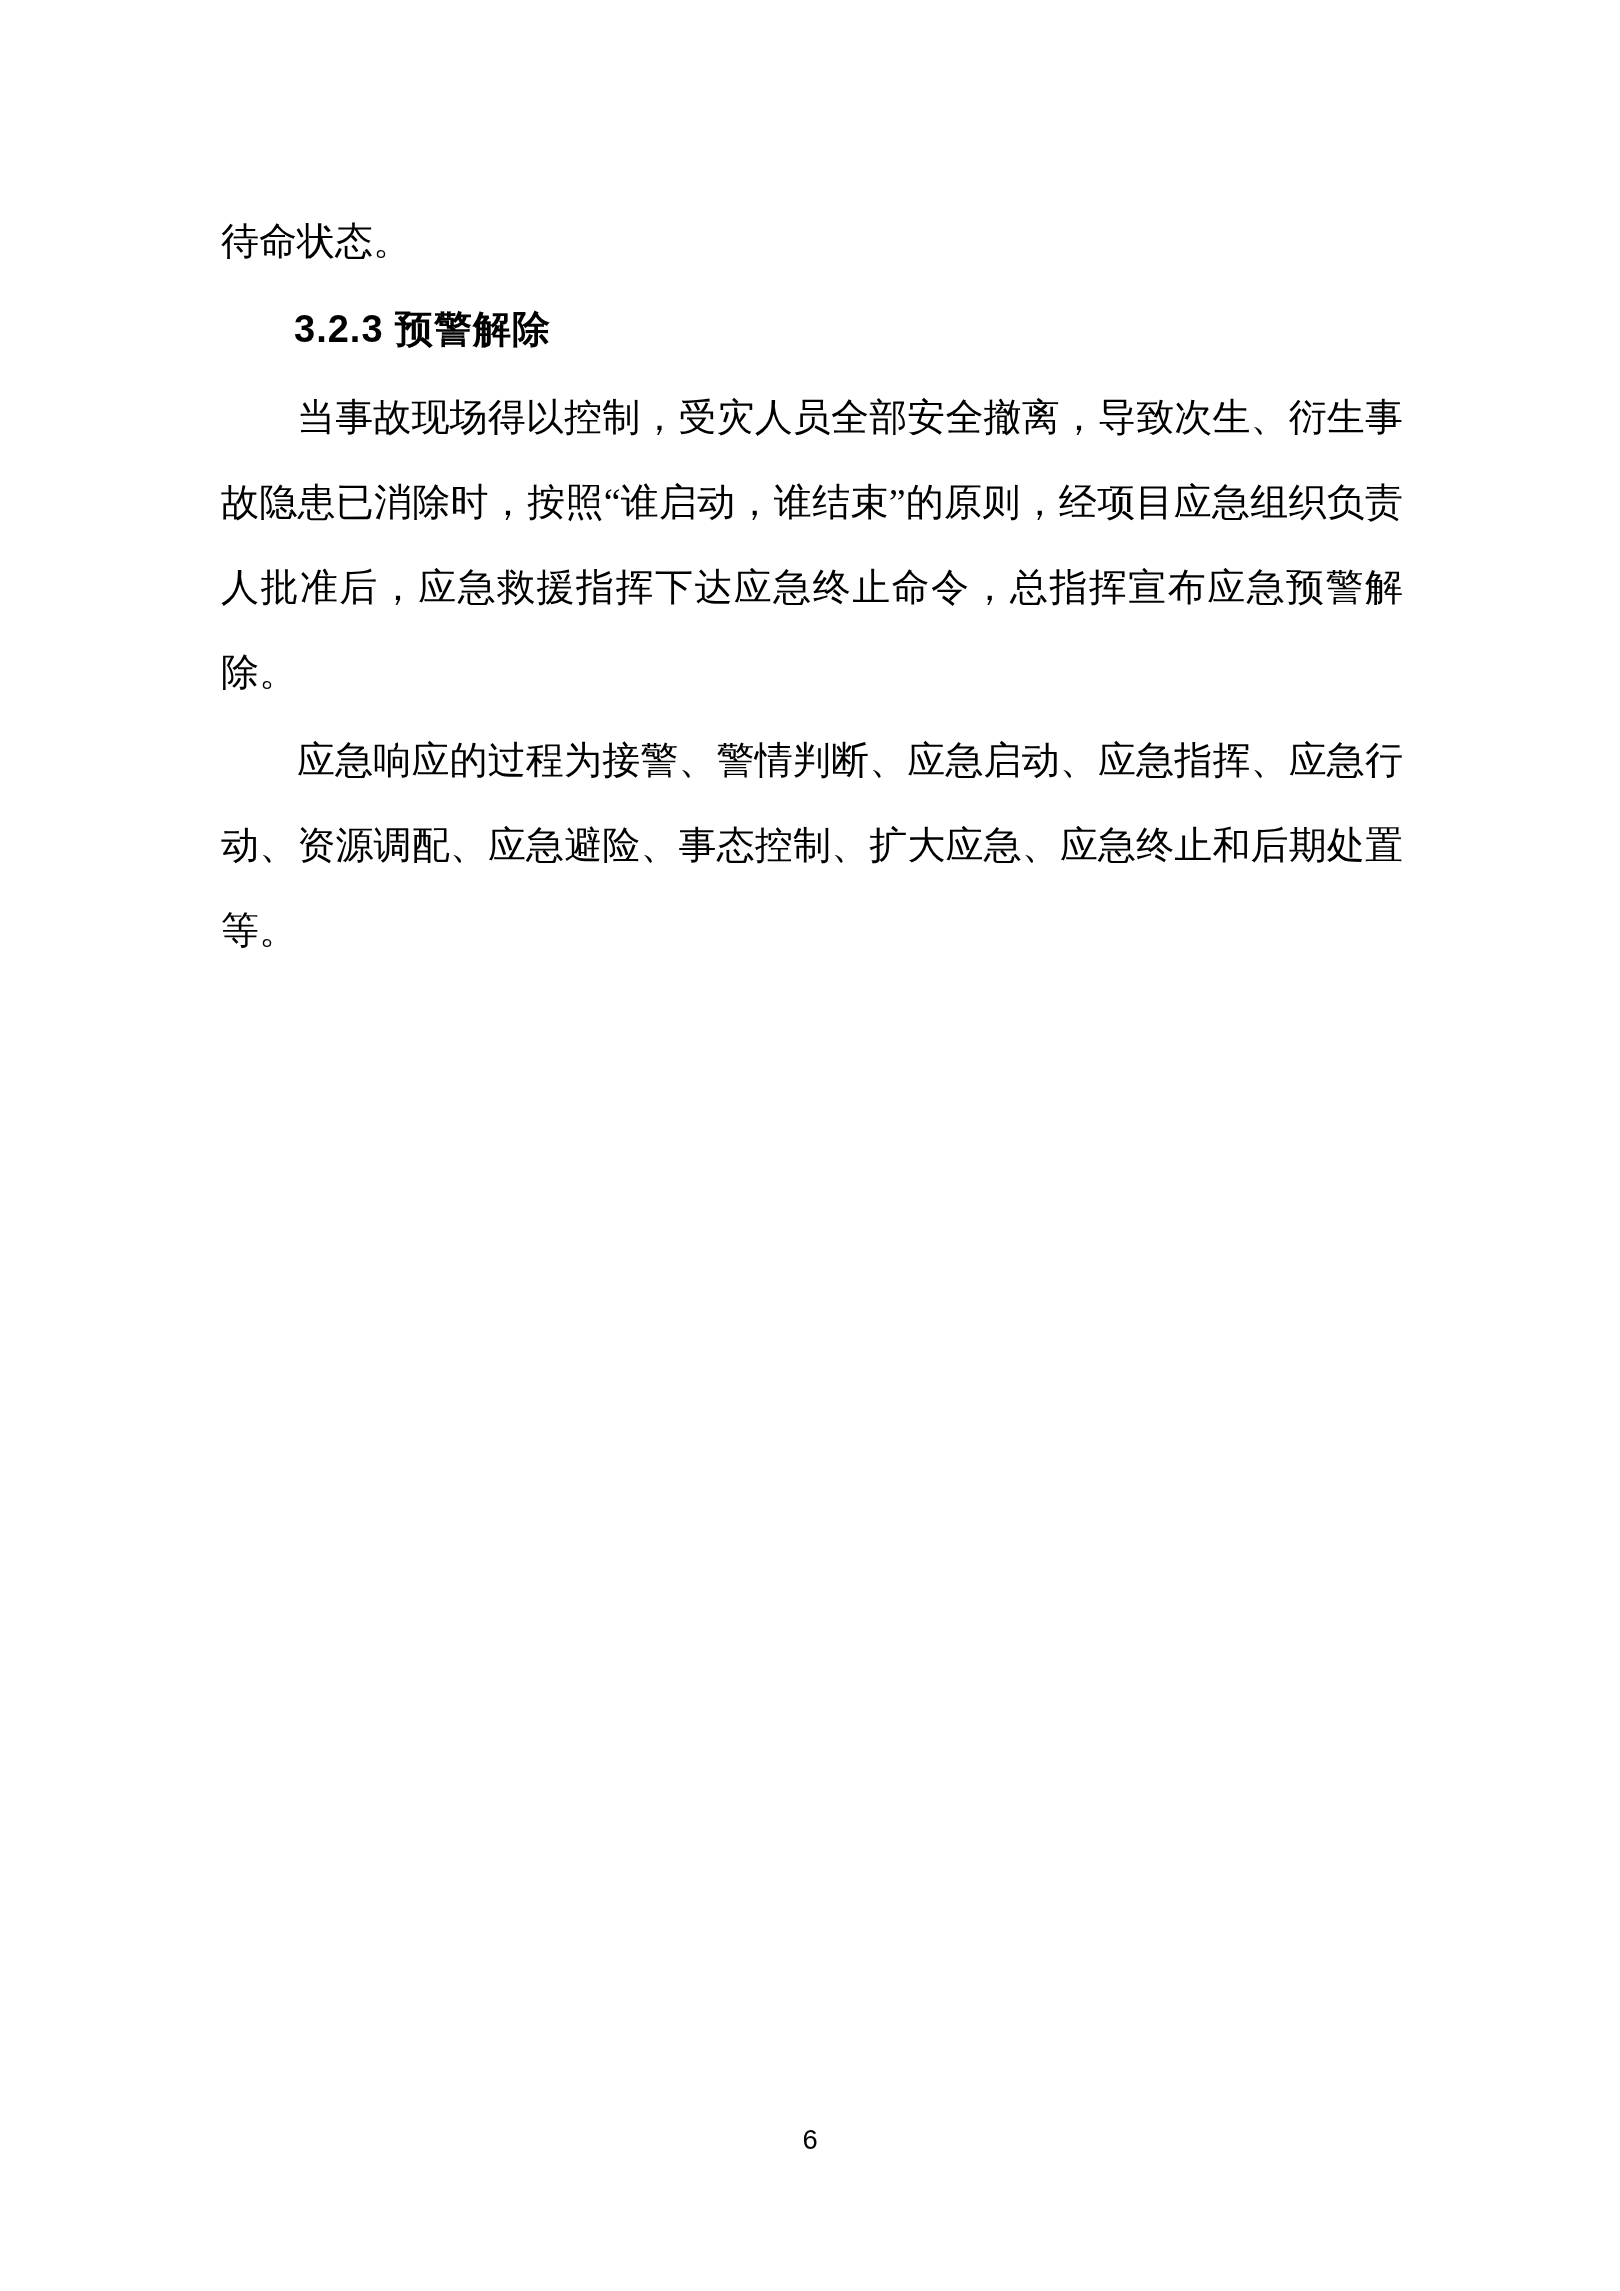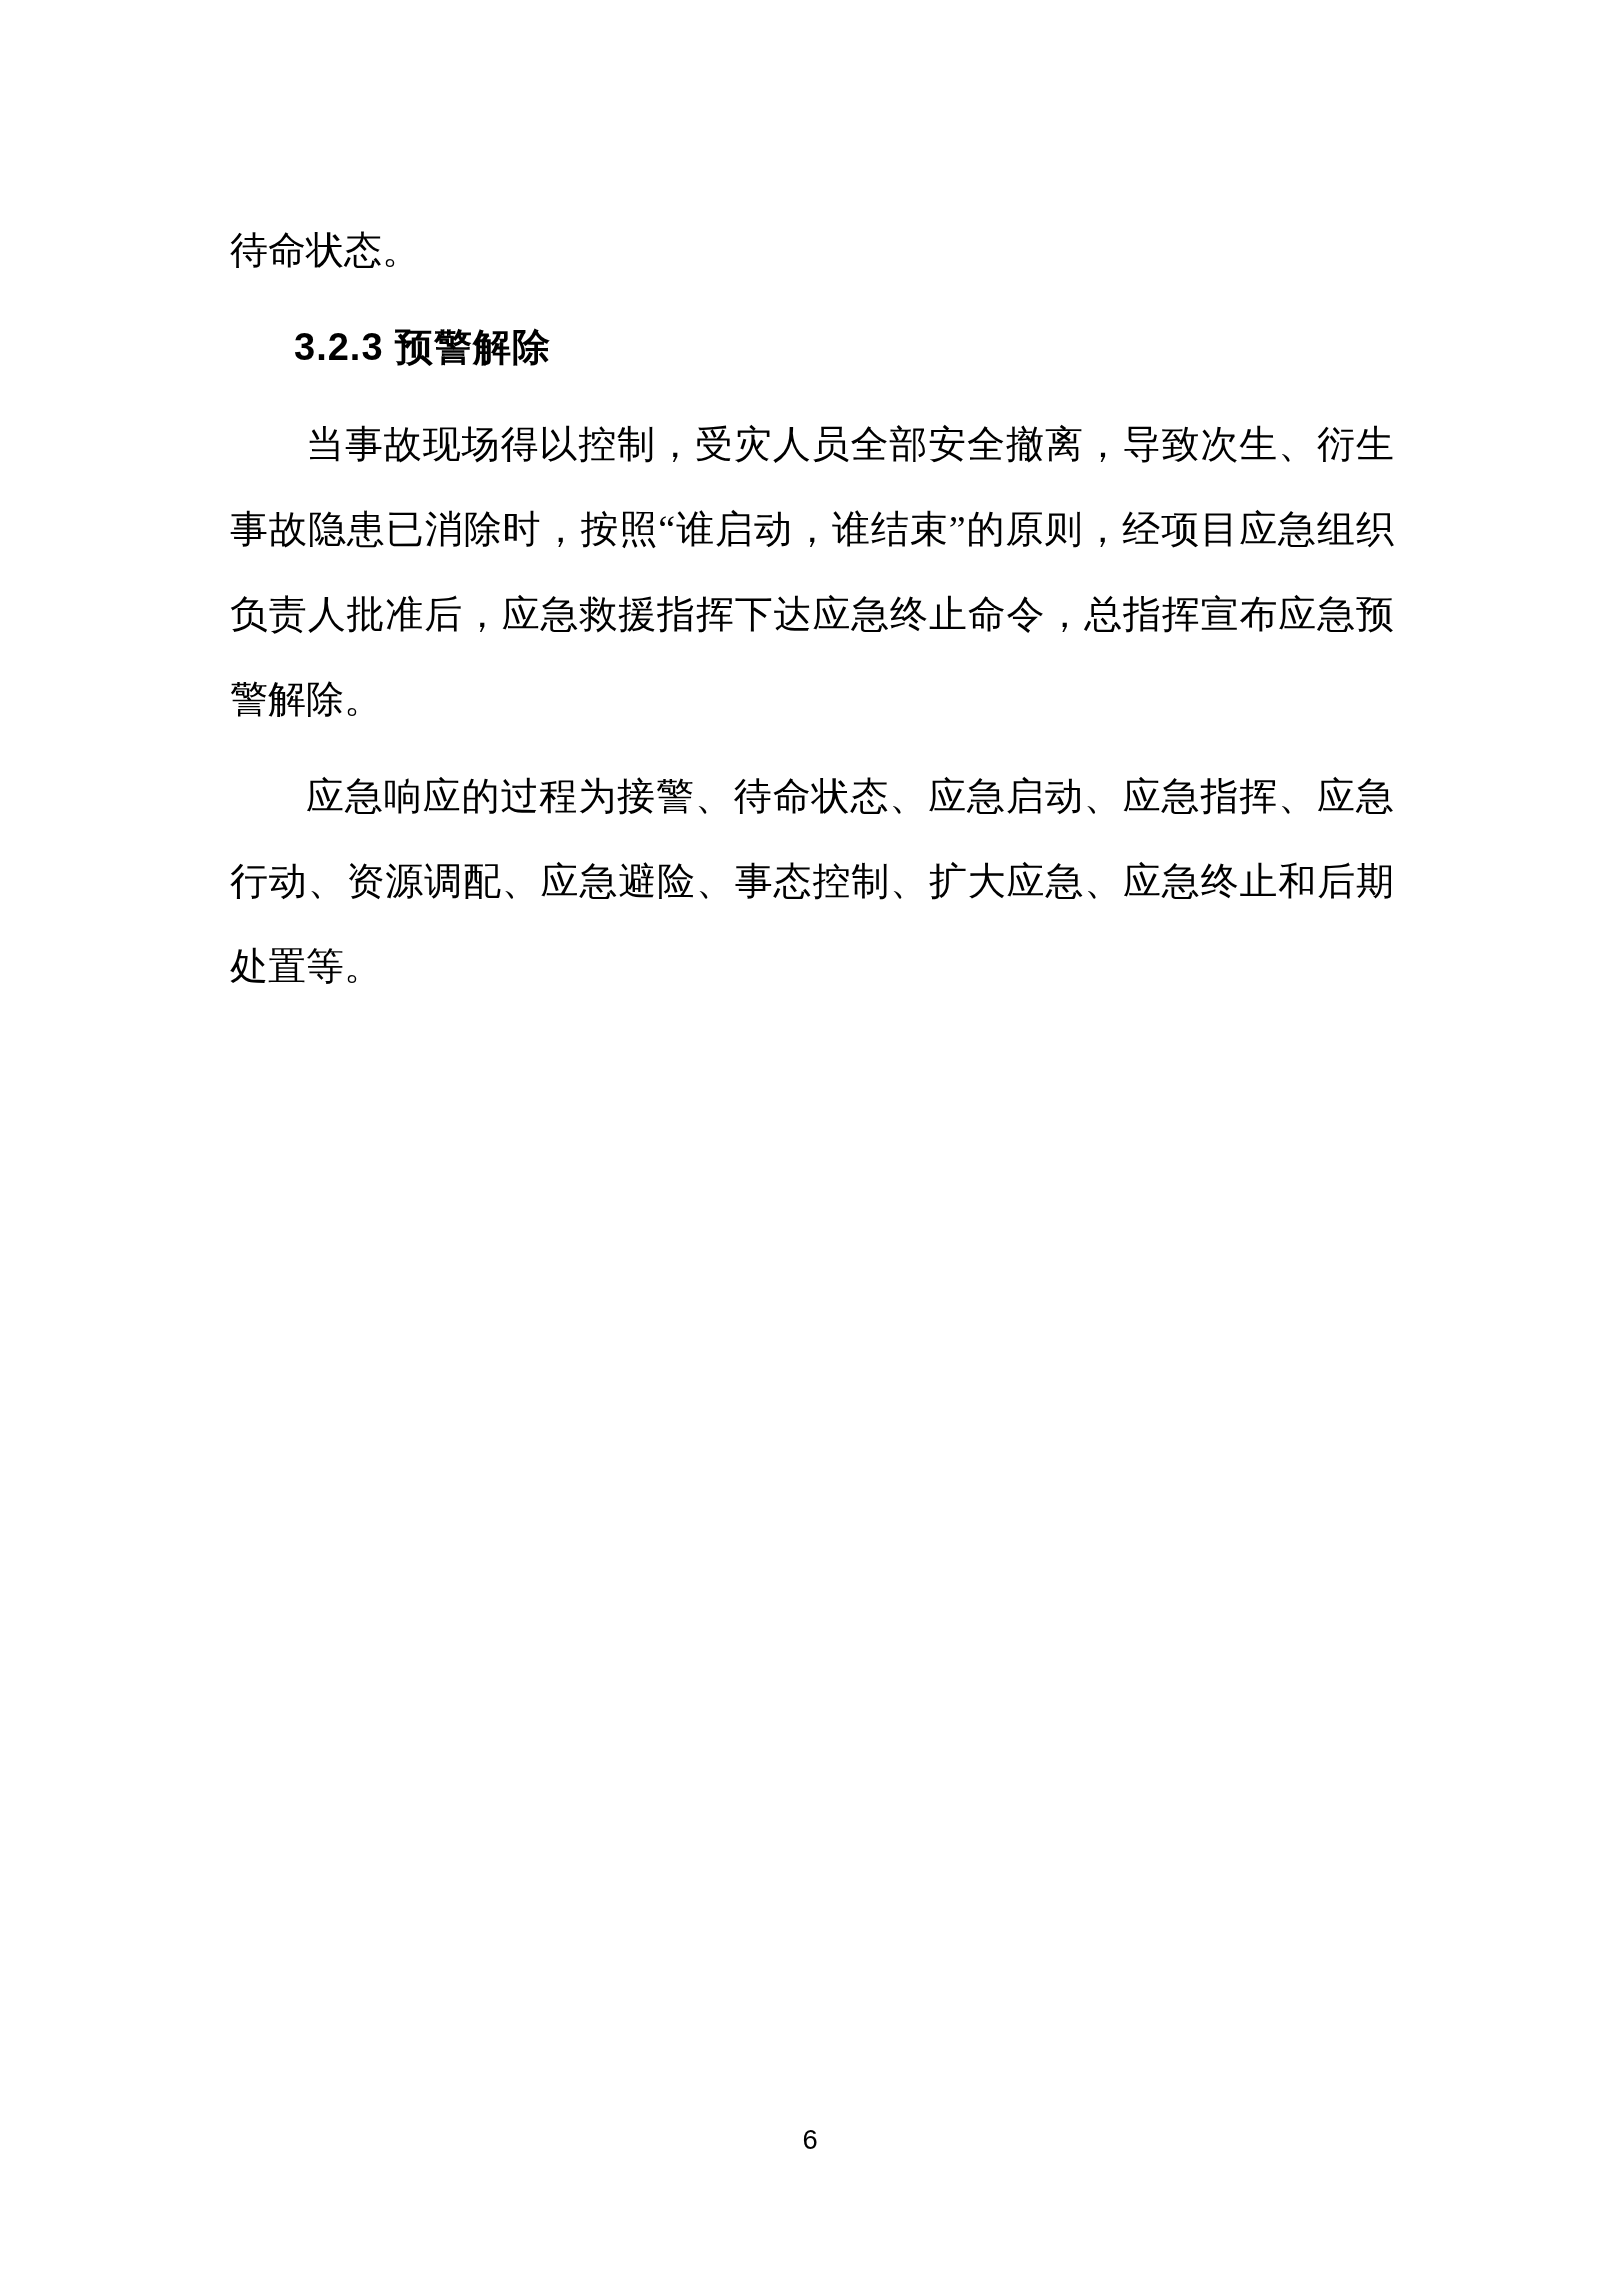--- a/index.html
+++ b/index.html
@@ -20,21 +20,21 @@
     top: 196px;
     width: 1188px;
     color: #000000;
     font-family: "Liberation Serif", "DejaVu Serif", serif;
     font-size: 38px;
     line-height: 85px;
     text-align: justify;
     text-align-last: left;
   }
   .content p {
-    margin: 12px;
+    margin: 3px;
     padding: 0;
   }
   .para-indent {
     text-indent: 2em;
   }
   .doc-heading {
     margin: 0;
     padding: 0;
     font-family: "Liberation Sans", "DejaVu Sans", sans-serif;
     font-weight: 700;
@@ -63,21 +63,21 @@
 
   <div class="content">
 
     <p>待命状态。</p>
 
     <h3 class="doc-heading">3.2.3 预警解除</h3>
 
     <p class="para-indent">当事故现场得以控制，受灾人员全部安全撤离，导致次生、衍生事故隐患已消除时，按照“谁启动，谁结束”的原则，经项目应急组织负责人批准后，应急救援指挥下达应急终止命令，总指挥宣布应急预警解除。</p>
 
 
-    <p class="para-indent">应急响应的过程为接警、待命状态、应急启动、应急指挥、应急行动、资源调配、应急避险、事态控制、扩大应急、应急终止和后期处置等。</p>
+    <p class="para-indent">应急响应的过程为接警、警情判断、应急启动、应急指挥、应急行动、资源调配、应急避险、事态控制、扩大应急、应急终止和后期处置等。</p>
 
   </div>
 
   <div class="page-footer">
     <span>6</span>
   </div>
 
 </div>
 
 

